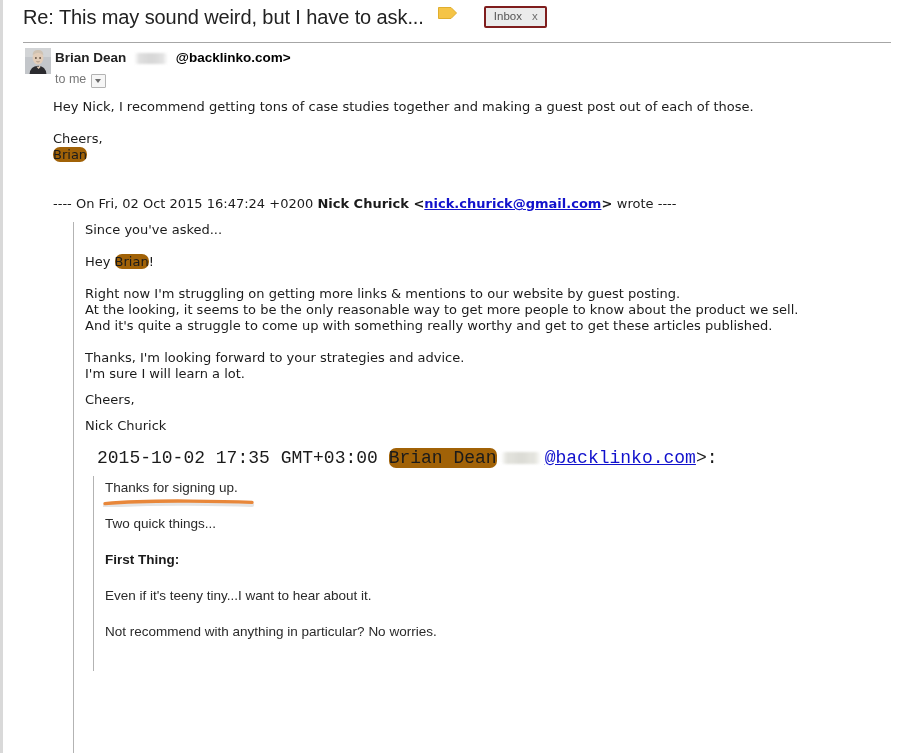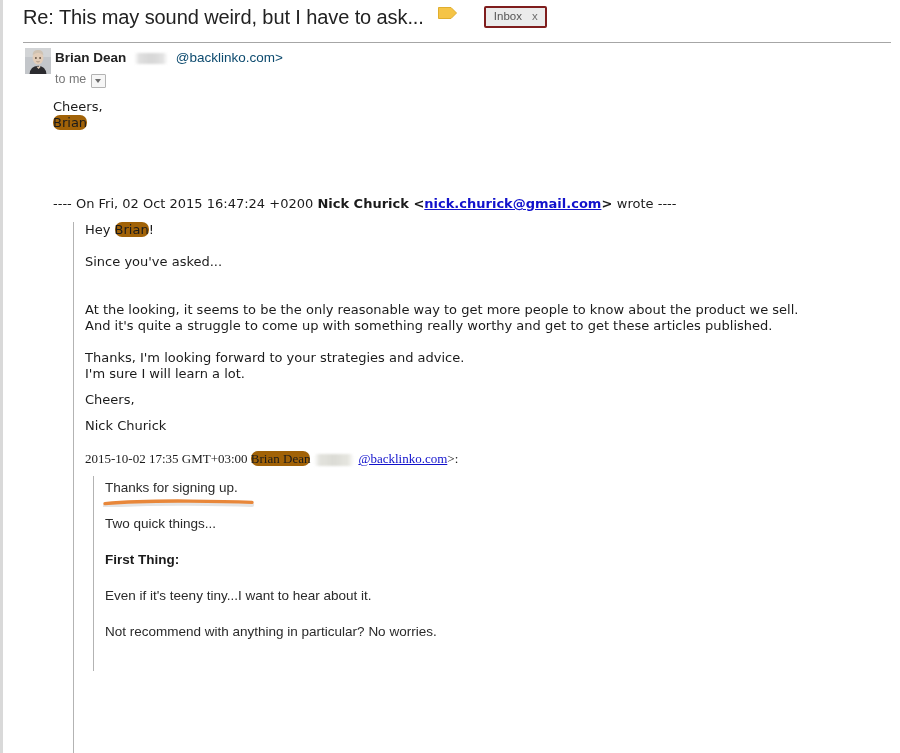--- a/index.html
+++ b/index.html
@@ -128,22 +128,22 @@
     width: 40px;
     height: 12px;
     background: linear-gradient(90deg,
         rgba(238,238,236,0) 0%,
         rgba(226,226,220,0.95) 14%,
         rgba(219,219,213,1) 50%,
         rgba(229,229,223,0.95) 86%,
         rgba(243,243,240,0) 100%);
   }
   .sender-domain {
-    color: #0c4a6e;
-    font-weight: normal;
+    color: #000000;
+    font-weight: bold;
   }
   #recipient-line {
     position: absolute;
     left: 30px;
     top: 24px;
     font-size: 12.5px;
     color: #777777;
     display: flex;
     align-items: center;
     gap: 5px;
@@ -225,26 +225,26 @@
     margin: 0 0 16px 0;
     font-family: "DejaVu Sans", sans-serif;
     font-size: 13px;
     line-height: 16px;
     color: #1b1b1b;
     white-space: pre-wrap;
   }
   #quote-1 .para.gap-s { margin-bottom: 10px; }
 
   #quote2-header {
-    font-family: Liberation Serif, serif;
-    font-size: 13px;
+    font-family: Liberation Mono, monospace;
+    font-size: 18px;
     line-height: 17px;
     color: #1b1b1b;
     white-space: nowrap;
-    margin: 0 0 9px 0;
+    margin: 0 0 9px 12px;
   }
 
   
   #quote-2 {
     border-left: 1px solid #b3b3b3;
     padding-left: 11px;
     margin-left: 8px;
     box-sizing: border-box;
     padding-top: 3px;
     padding-bottom: 12px;
@@ -321,34 +321,35 @@
 
     <div id="recipient-line">
       <span>to me</span>
       <span id="recipient-caret">
           <i></i>
         </span>
     </div>
   </div>
 
   <div id="reply-body">
+    <div class="para body-mono">Hey Nick, I recommend getting tons of case studies together and making a guest post out of each of those.</div>
     <div class="para body-mono"><span>Cheers,</span><br><span class="hl">Brian</span></div>
   </div>
 
   <div id="quote-header">
     <span>---- On Fri, 02 Oct 2015 16:47:24 +0200 </span><b>Nick Churick</b><b> &lt;</b><b><a class="maillink" href="#">nick.churick@gmail.com</a></b><b>&gt; </b><span>wrote ----</span>
   </div>
 
   <div id="quote-1">
 
+    <div class="para">Since you've asked...</div>
+
     <div class="para"><span>Hey </span><span class="hl">Brian</span><span>!</span></div>
 
-    <div class="para">Since you've asked...</div>
-
-    <div class="para"><br><span>At the looking, it seems to be the only reasonable way to get more people to know about the product we sell.</span><br><span>And it's quite a struggle to come up with something really worthy and get to get these articles published.</span></div>
+    <div class="para"><span>Right now I'm struggling on getting more links &amp; mentions to our website by guest posting.</span><br><span>At the looking, it seems to be the only reasonable way to get more people to know about the product we sell.</span><br><span>And it's quite a struggle to come up with something really worthy and get to get these articles published.</span></div>
 
 
     <div class="para gap-s"><span>Thanks, I'm looking forward to your strategies and advice.</span><br><span>I'm sure I will learn a lot.</span></div>
 
     <div class="para gap-s">Cheers,</div>
 
     <div class="para">Nick Churick</div>
 
     <div id="quote2-header"><span>2015-10-02 17:35 GMT+03:00 </span><span class="hl">Brian Dean</span><span class="redaction r2"></span><a class="maillink" href="#">@backlinko.com</a><span>&gt;:</span></div>
 

